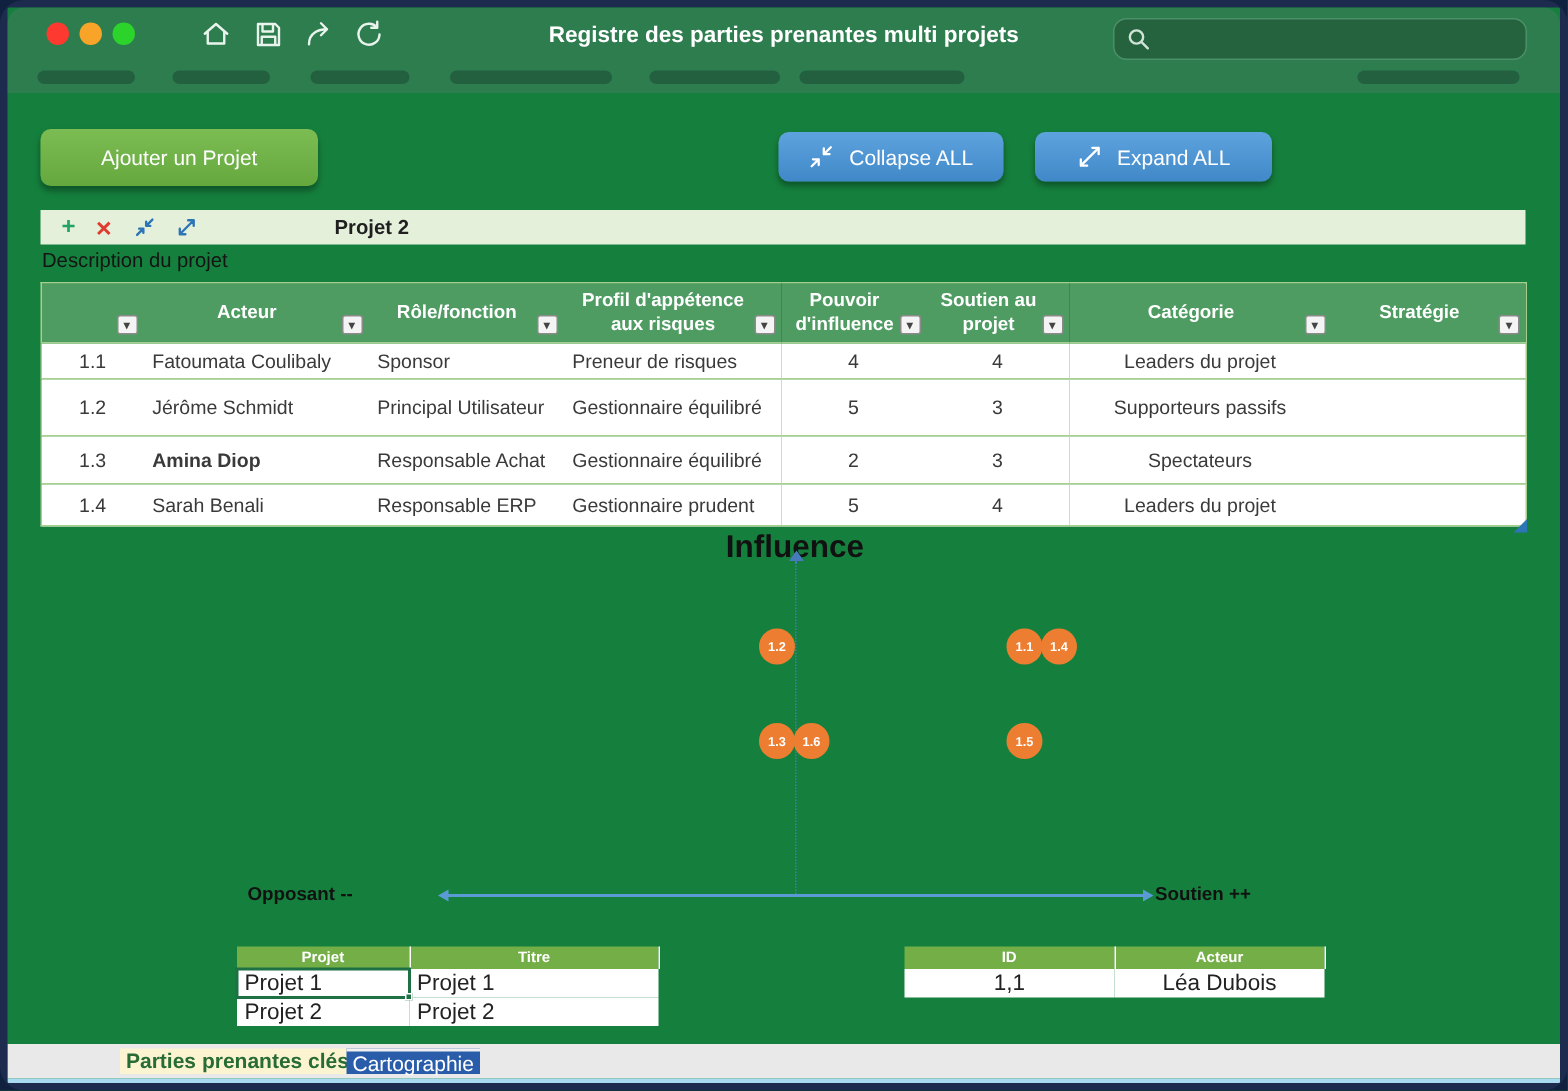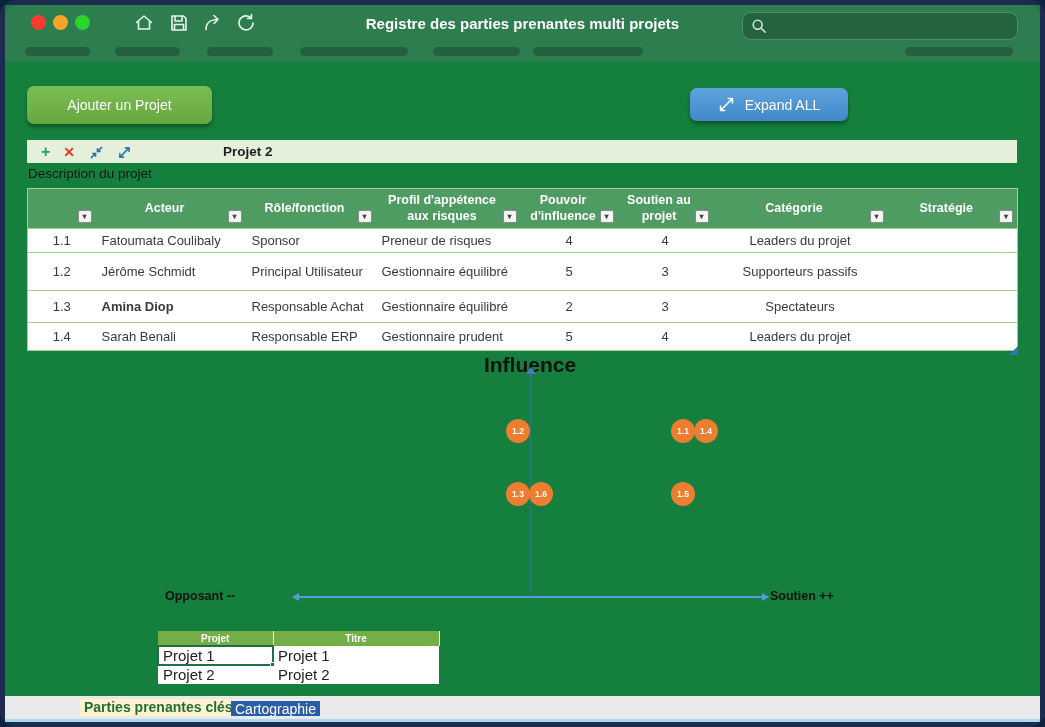--- a/index.html
+++ b/index.html
@@ -122,20 +122,26 @@
     <span class="pill" style="left:20px;width:65px;"></span>
     <span class="pill" style="left:110px;width:65px;"></span>
     <span class="pill" style="left:202px;width:66px;"></span>
     <span class="pill" style="left:295px;width:108px;"></span>
     <span class="pill" style="left:428px;width:87px;"></span>
     <span class="pill" style="left:528px;width:110px;"></span>
     <span class="pill" style="left:900px;width:108px;"></span>
   </div>
 
   <button class="btn btn-green">Ajouter un Projet</button>
+  <button class="btn btn-blue btn-collapse">
+    <svg viewBox="0 0 20 20">
+          <path d="M12 8 L17.5 2.5 M12 8 h4.5 M12 8 v-4.5 M8 12 L2.5 17.5 M8 12 h-4.5 M8 12 v4.5"></path>
+        </svg>
+    <span>Collapse ALL</span>
+  </button>
   <button class="btn btn-blue btn-expand">
     <svg viewBox="0 0 20 20">
           <path d="M3 17 L17 3 M17 3 h-5 M17 3 v5 M3 17 h5 M3 17 v-5"></path>
         </svg>
     <span>Expand ALL</span>
   </button>
 
   <div class="proj-bar">
     <span class="pb-ico pb-plus">+</span>
     <span class="pb-ico pb-x">✕</span>
@@ -257,20 +263,28 @@
     </tr>
   </tbody>
       </table>
 
   <table class="mini mini-right">
     <colgroup>
           <col style="width:140px">
           <col style="width:140px">
         </colgroup>
     <tbody>
+          <tr>
+      <th>ID</th>
+      <th>Acteur</th>
+    </tr>
+    <tr>
+      <td>1,1</td>
+      <td>Léa Dubois</td>
+    </tr>
   </tbody>
       </table>
 
   <div class="strip">
     <span class="tab tab-active">Parties prenantes clés</span>
     <span class="tab tab-blue">Cartographie</span>
   </div>
   <div class="blue-line"></div>
 
 </div>

